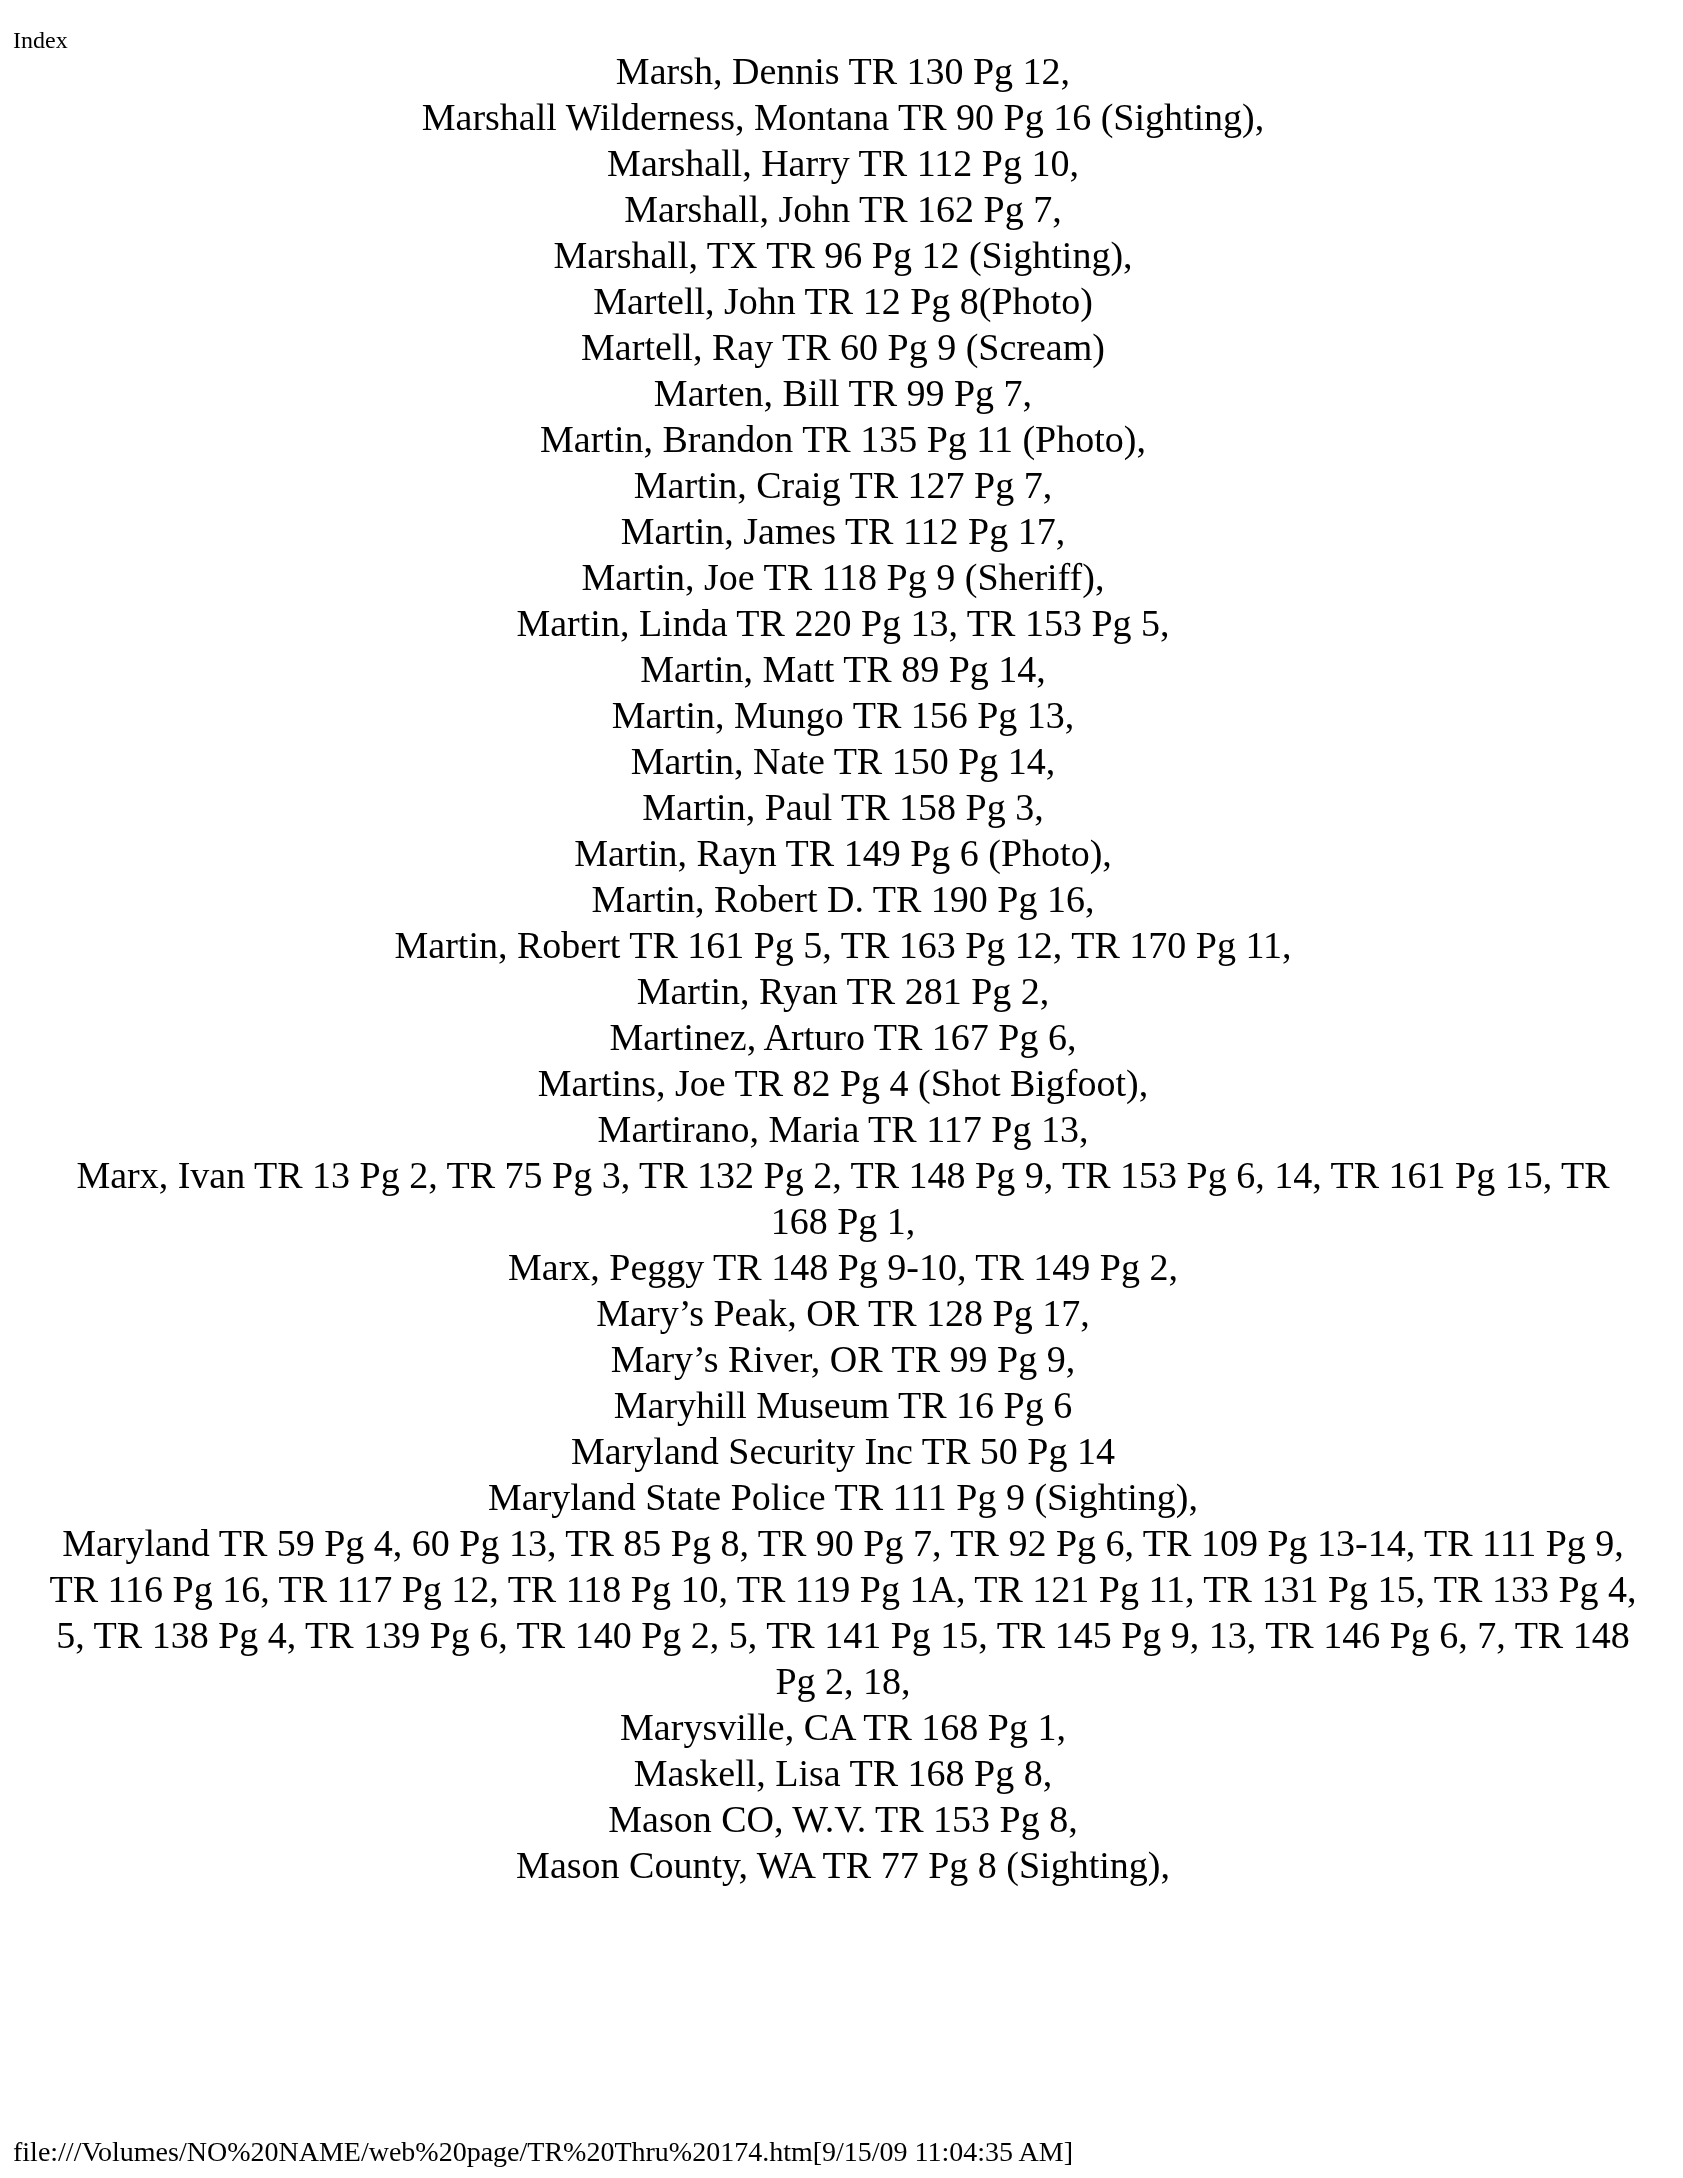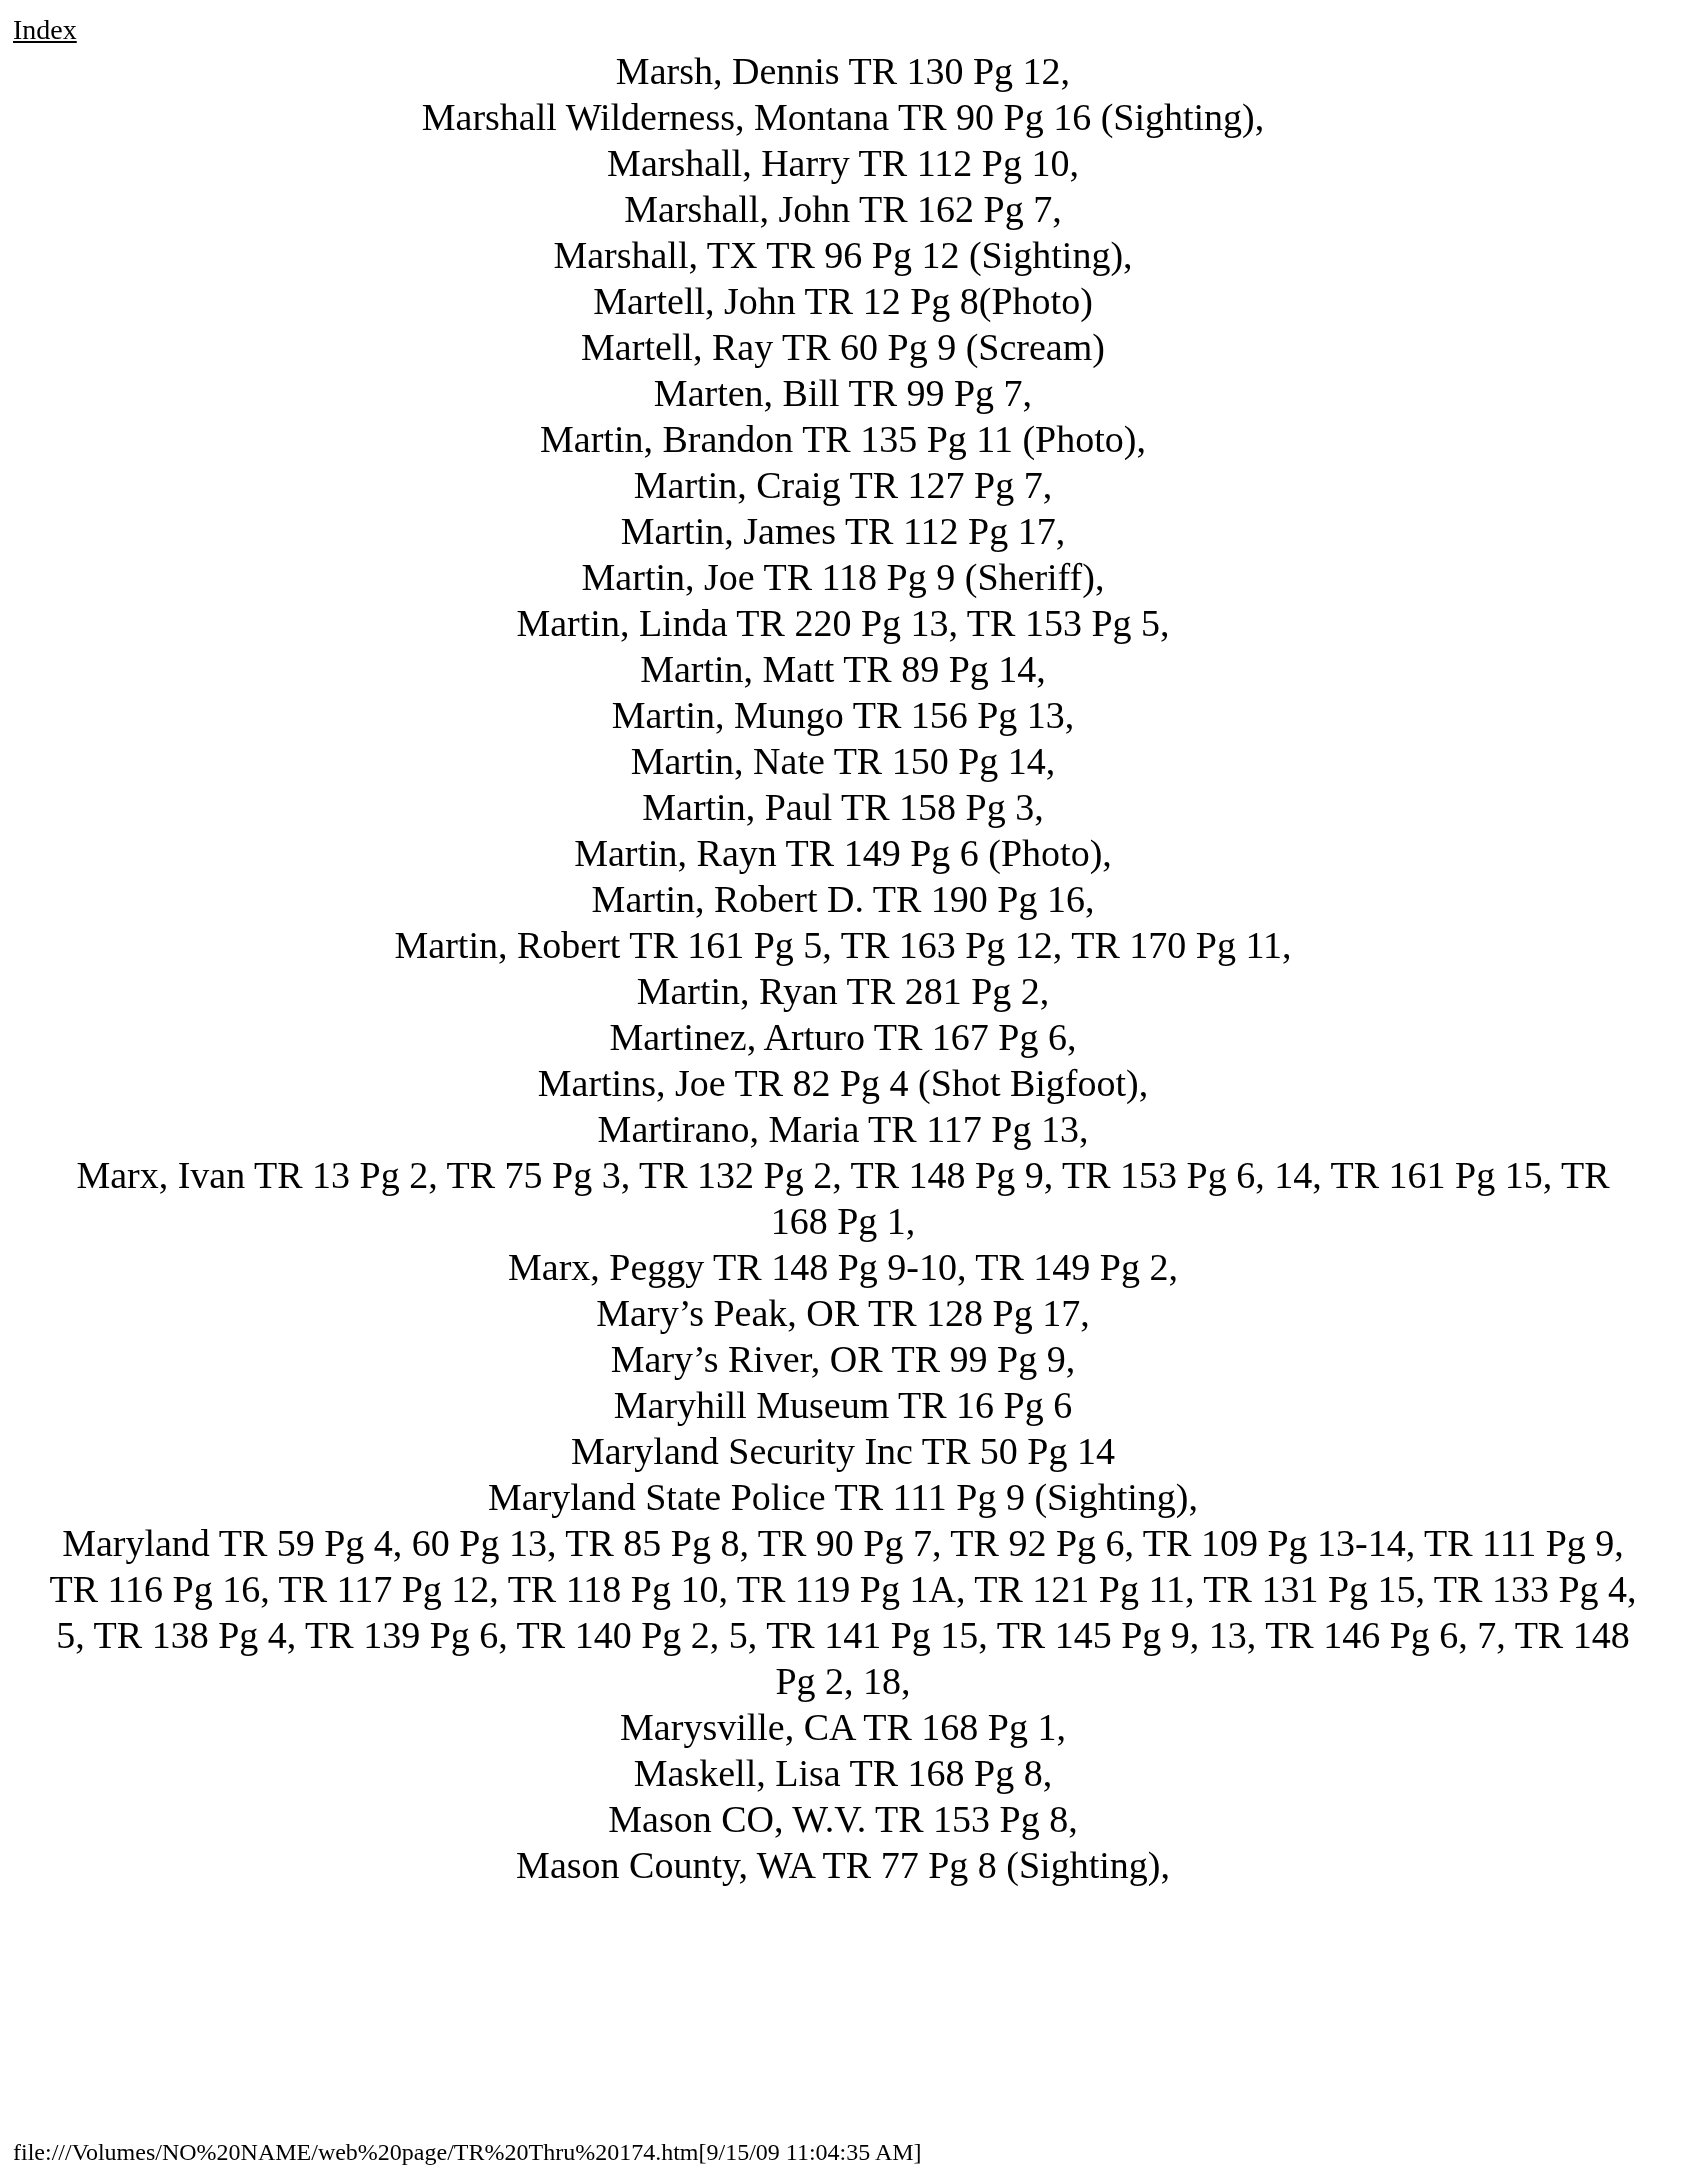--- a/index.html
+++ b/index.html
@@ -11,25 +11,24 @@
     width: 1683px;
     height: 2178px;
     position: relative;
     color: #000000;
     font-family: "Liberation Serif", serif;
     overflow: hidden;
   }
   .page-header {
     position: absolute;
     left: 13px;
-    top: 14px;
-    font-size: 28px;
+    top: 24px;
+    font-size: 24px;
     line-height: 32px;
     white-space: nowrap;
-    text-decoration: underline;
   }
   .entries {
     position: absolute;
     left: 45px;
     top: 48px;
     width: 1596px;
     font-size: 38px;
     line-height: 46px;
   }
   .entry {
@@ -37,21 +36,21 @@
     padding: 0;
     text-align: center;
   }
   .entry b {
     font-weight: normal;
   }
   .page-footer {
     position: absolute;
     left: 13px;
     top: 2136px;
-    font-size: 24px;
+    font-size: 28px;
     line-height: 32px;
     white-space: nowrap;
   }
 </style>
 </head>
 <body>
 
 <div class="page-header">Index</div>
 
 <div class="entries">

